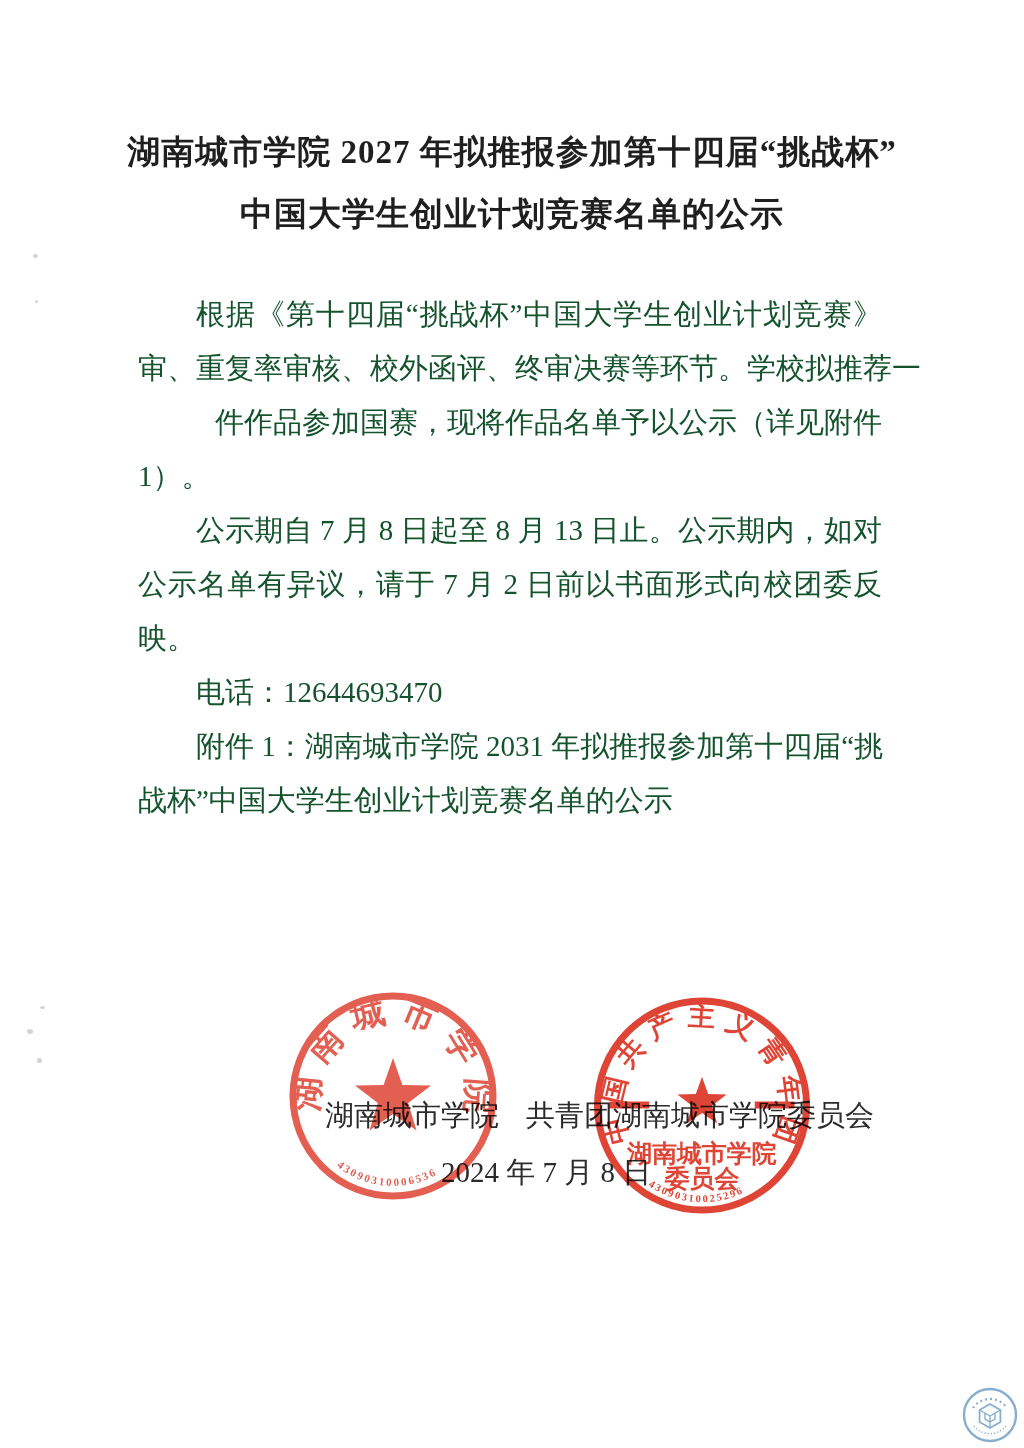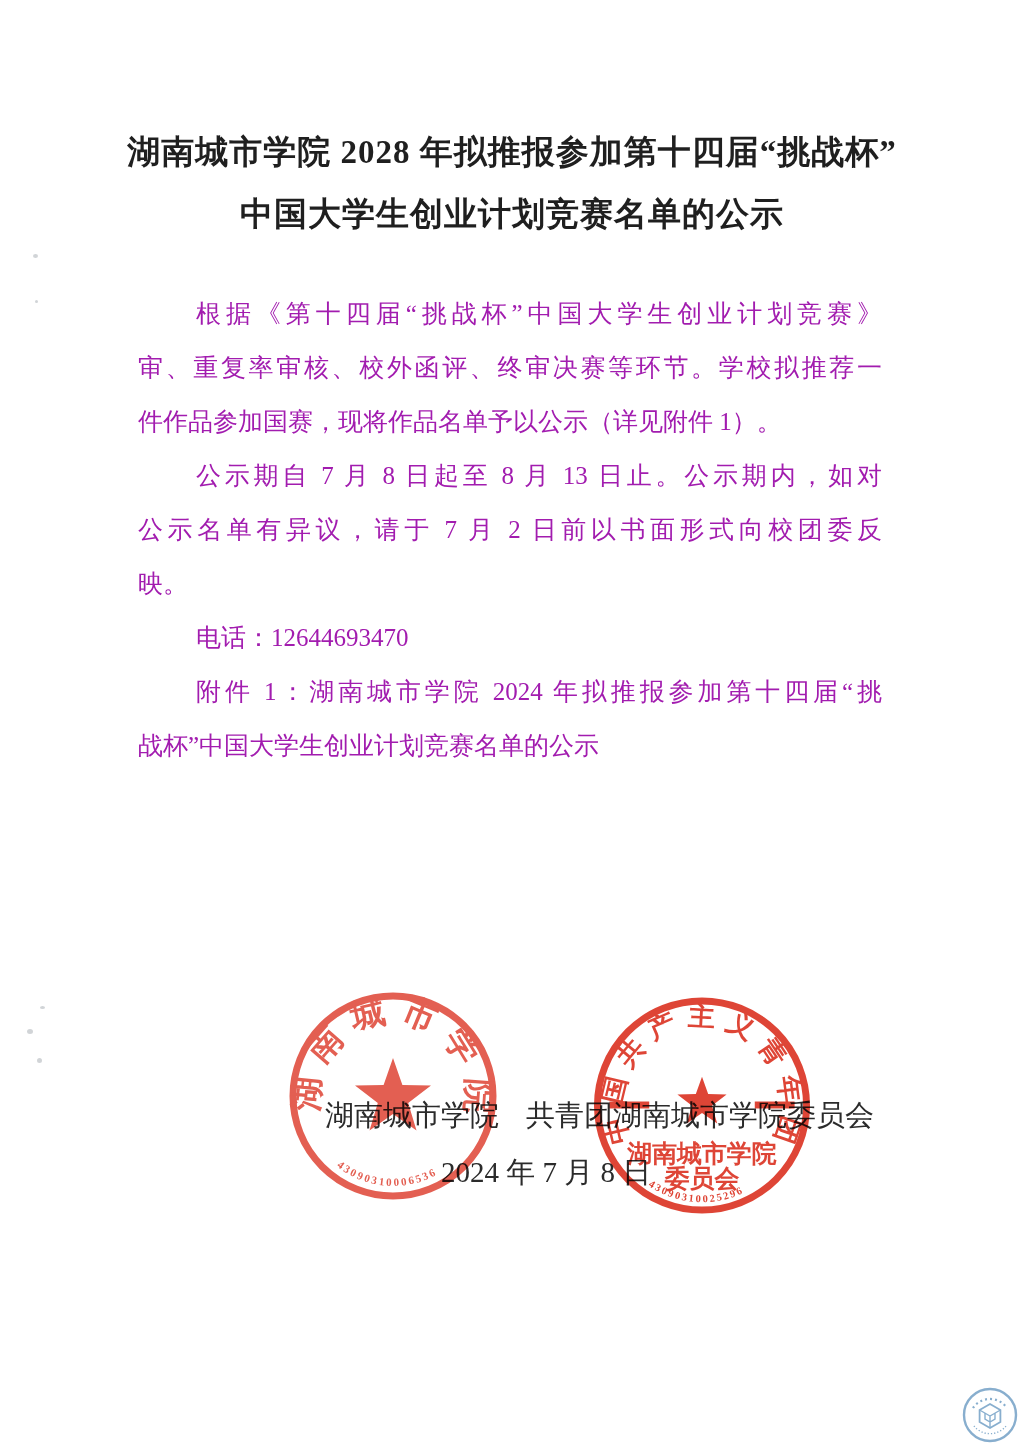--- a/index.html
+++ b/index.html
@@ -18,32 +18,32 @@
     text-align:center;
     font-size:33px;
     font-weight:bold;
     line-height:62px;
     color:#1f1f1f;
     letter-spacing:1px;
   }
   
   .bodytext{
     margin:42px 142px 0 138px;
-    font-size:25px;
+    font-size:29px;
     line-height:54px;
-    color:#a21caf;
+    color:#14532d;
   }
   .bline{
     text-align:justify;
     text-align-last:justify;
     text-justify:inter-character;
     white-space:nowrap;
   }
   .bline.end{
-    text-align:center;
+    text-align:right;
     text-align-last:left;
     white-space:normal;
   }
   .bline.indent{ text-indent:58px; }
   
   .signature-row{
     position:absolute;
     left:325px;top:1096px;
     display:flex;gap:27px;
     font-size:29px;
@@ -82,33 +82,33 @@
     border-radius:50%;
     opacity:.45;
   }
 </style>
 </head>
 <body>
 
 <div class="page">
 
   <div class="title">
-    <div>湖南城市学院 2028 年拟推报参加第十四届“挑战杯”</div>
+    <div>湖南城市学院 2027 年拟推报参加第十四届“挑战杯”</div>
     <div>中国大学生创业计划竞赛名单的公示</div>
   </div>
 
   <div class="bodytext">
     <div class="bline indent">根据《第十四届“挑战杯”中国大学生创业计划竞赛》</div>
     <div class="bline">审、重复率审核、校外函评、终审决赛等环节。学校拟推荐一</div>
     <div class="bline end">件作品参加国赛，现将作品名单予以公示（详见附件 1）。</div>
     <div class="bline indent">公示期自 7 月 8 日起至 8 月 13 日止。公示期内，如对</div>
     <div class="bline">公示名单有异议，请于 7 月 2 日前以书面形式向校团委反</div>
     <div class="bline end">映。</div>
     <div class="bline end indent">电话：12644693470</div>
-    <div class="bline indent">附件 1：湖南城市学院 2024 年拟推报参加第十四届“挑</div>
+    <div class="bline indent">附件 1：湖南城市学院 2031 年拟推报参加第十四届“挑</div>
     <div class="bline end">战杯”中国大学生创业计划竞赛名单的公示</div>
   </div>
 
   <div class="signature-row">
     <span>湖南城市学院</span>
     <span>共青团湖南城市学院委员会</span>
   </div>
   <div class="date-line">2024 年 7 月 8 日</div>
 
   <div class="seal seal-univ">

